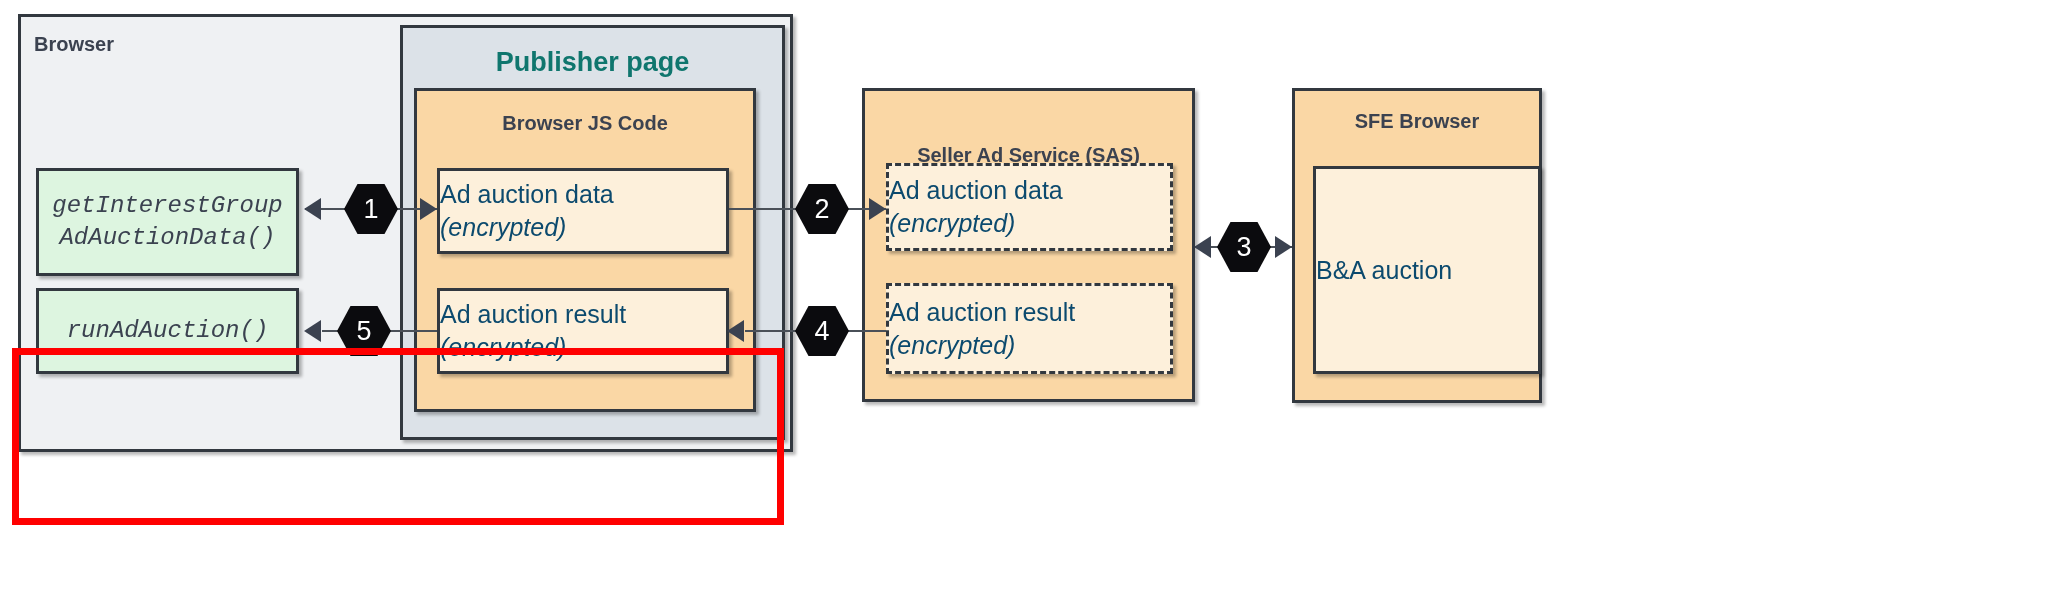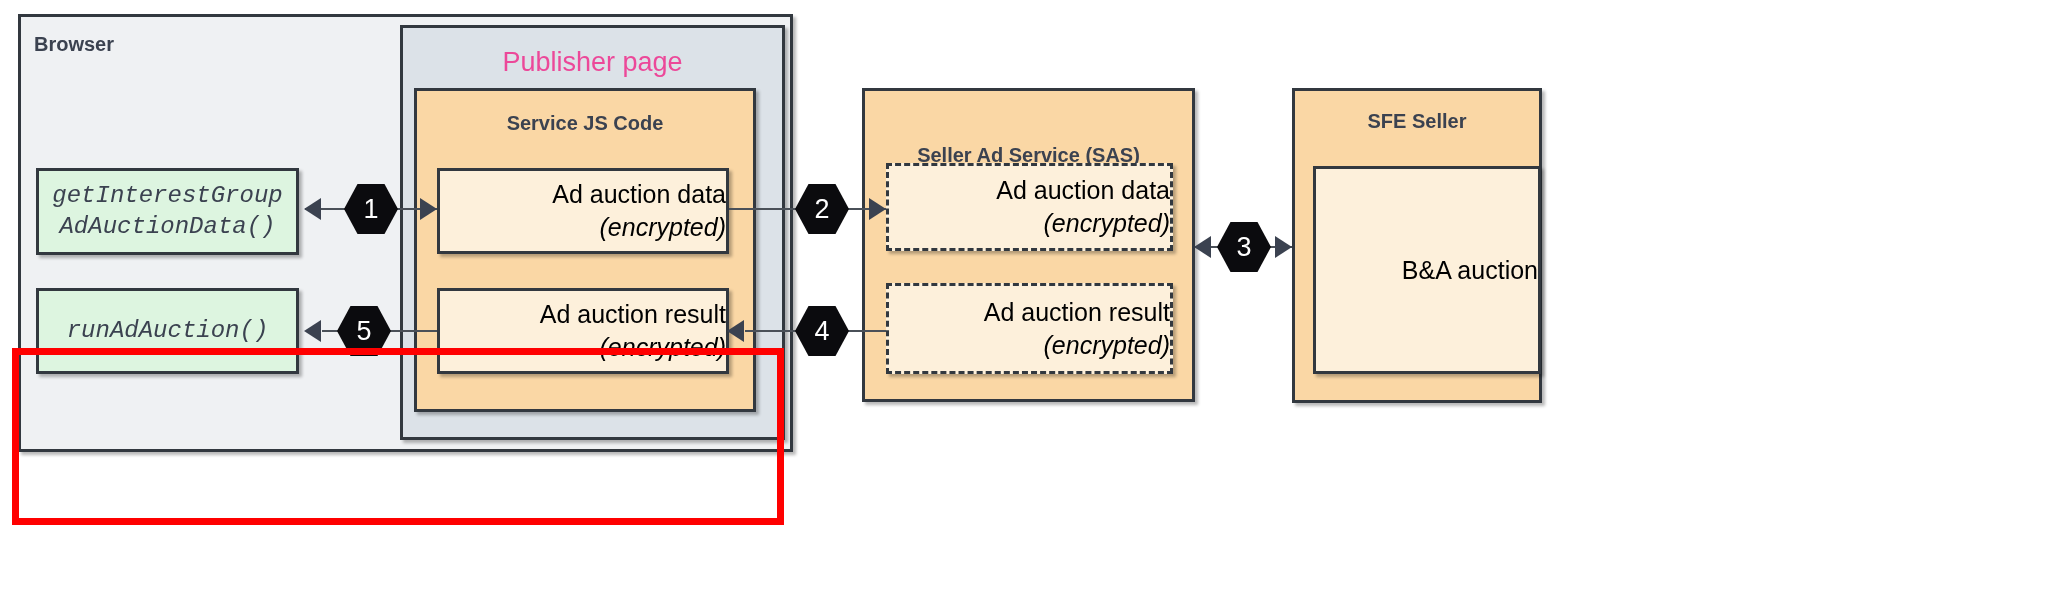--- a/index.html
+++ b/index.html
@@ -30,27 +30,27 @@
   .data-box.dashed{
     border:3px dashed #32383f;
   }
 
   
   .container-title{
     color:#3b4250;font-weight:bold;font-size:20px;
     white-space:nowrap;text-align:center;
   }
   .plain-title{
-    color:#ec4899;font-weight:normal;font-size:27px;
+    color:#0f766e;font-weight:bold;font-size:27px;
     white-space:nowrap;text-align:center;
   }
   .box-label{
     position:absolute;left:0;right:0;top:50%;
     transform:translateY(-50%);
-    text-align:right;color:#000000;font-size:25px;line-height:1.32;
+    text-align:left;color:#0c4a6e;font-size:25px;line-height:1.32;
   }
   .box-label .it{font-style:italic;display:block;}
   .mono-label{
     position:absolute;left:0;right:0;top:50%;
     transform:translateY(-50%);
     text-align:center;color:#3b4250;
     font-family:"Liberation Mono",monospace;
     font-style:italic;font-size:24px;line-height:1.32;
     white-space:pre-line;
   }
@@ -90,29 +90,29 @@
 
 <div id="stage">
 
   <div class="abs browser-box shadowed" style="left:18px;top:14px;width:775px;height:438px;"></div>
   <div class="abs container-title" style="left:34px;top:33px;width:220px;text-align:left;">Browser</div>
 
   <div class="abs publisher-box shadowed" style="left:400px;top:25px;width:385px;height:415px;"></div>
   <div class="abs plain-title" style="left:400px;top:47px;width:385px;">Publisher page</div>
 
   <div class="abs service-box shadowed" style="left:414px;top:88px;width:342px;height:324px;"></div>
-  <div class="abs container-title" style="left:414px;top:112px;width:342px;">Service JS Code</div>
+  <div class="abs container-title" style="left:414px;top:112px;width:342px;">Browser JS Code</div>
 
   <div class="abs service-box shadowed" style="left:862px;top:88px;width:333px;height:314px;"></div>
   <div class="abs container-title" style="left:862px;top:110px;width:333px;margin-top:34px;">Seller Ad Service (SAS)</div>
 
   <div class="abs service-box shadowed" style="left:1292px;top:88px;width:250px;height:315px;"></div>
-  <div class="abs container-title" style="left:1292px;top:110px;width:250px;">SFE Seller</div>
+  <div class="abs container-title" style="left:1292px;top:110px;width:250px;">SFE Browser</div>
 
-  <div class="abs code-box shadowed" style="left:36px;top:168px;width:263px;height:87px;">
+  <div class="abs code-box shadowed" style="left:36px;top:168px;width:263px;height:108px;">
     <div class="mono-label">getInterestGroup
 AdAuctionData()</div>
   </div>
 
   <div class="abs code-box shadowed" style="left:36px;top:288px;width:263px;height:86px;">
     <div class="mono-label">runAdAuction()</div>
   </div>
 
   <div class="abs data-box shadowed" style="left:437px;top:168px;width:292px;height:86px;">
     <div class="box-label">

